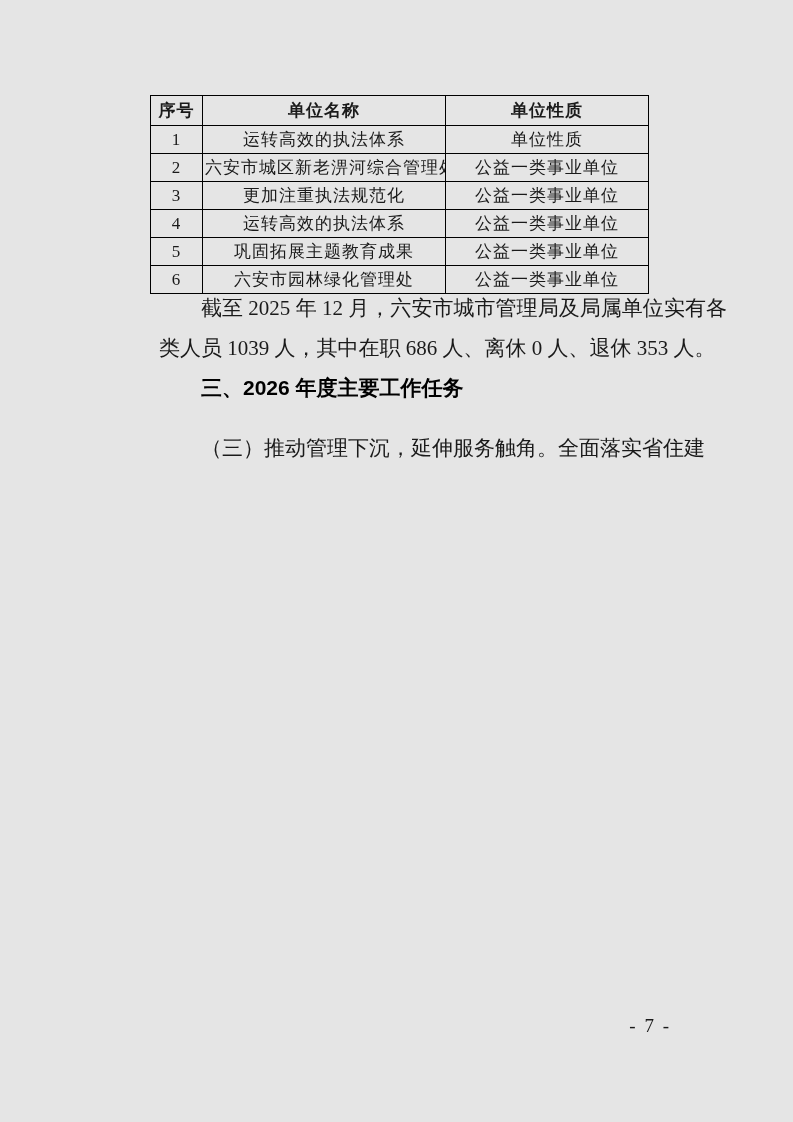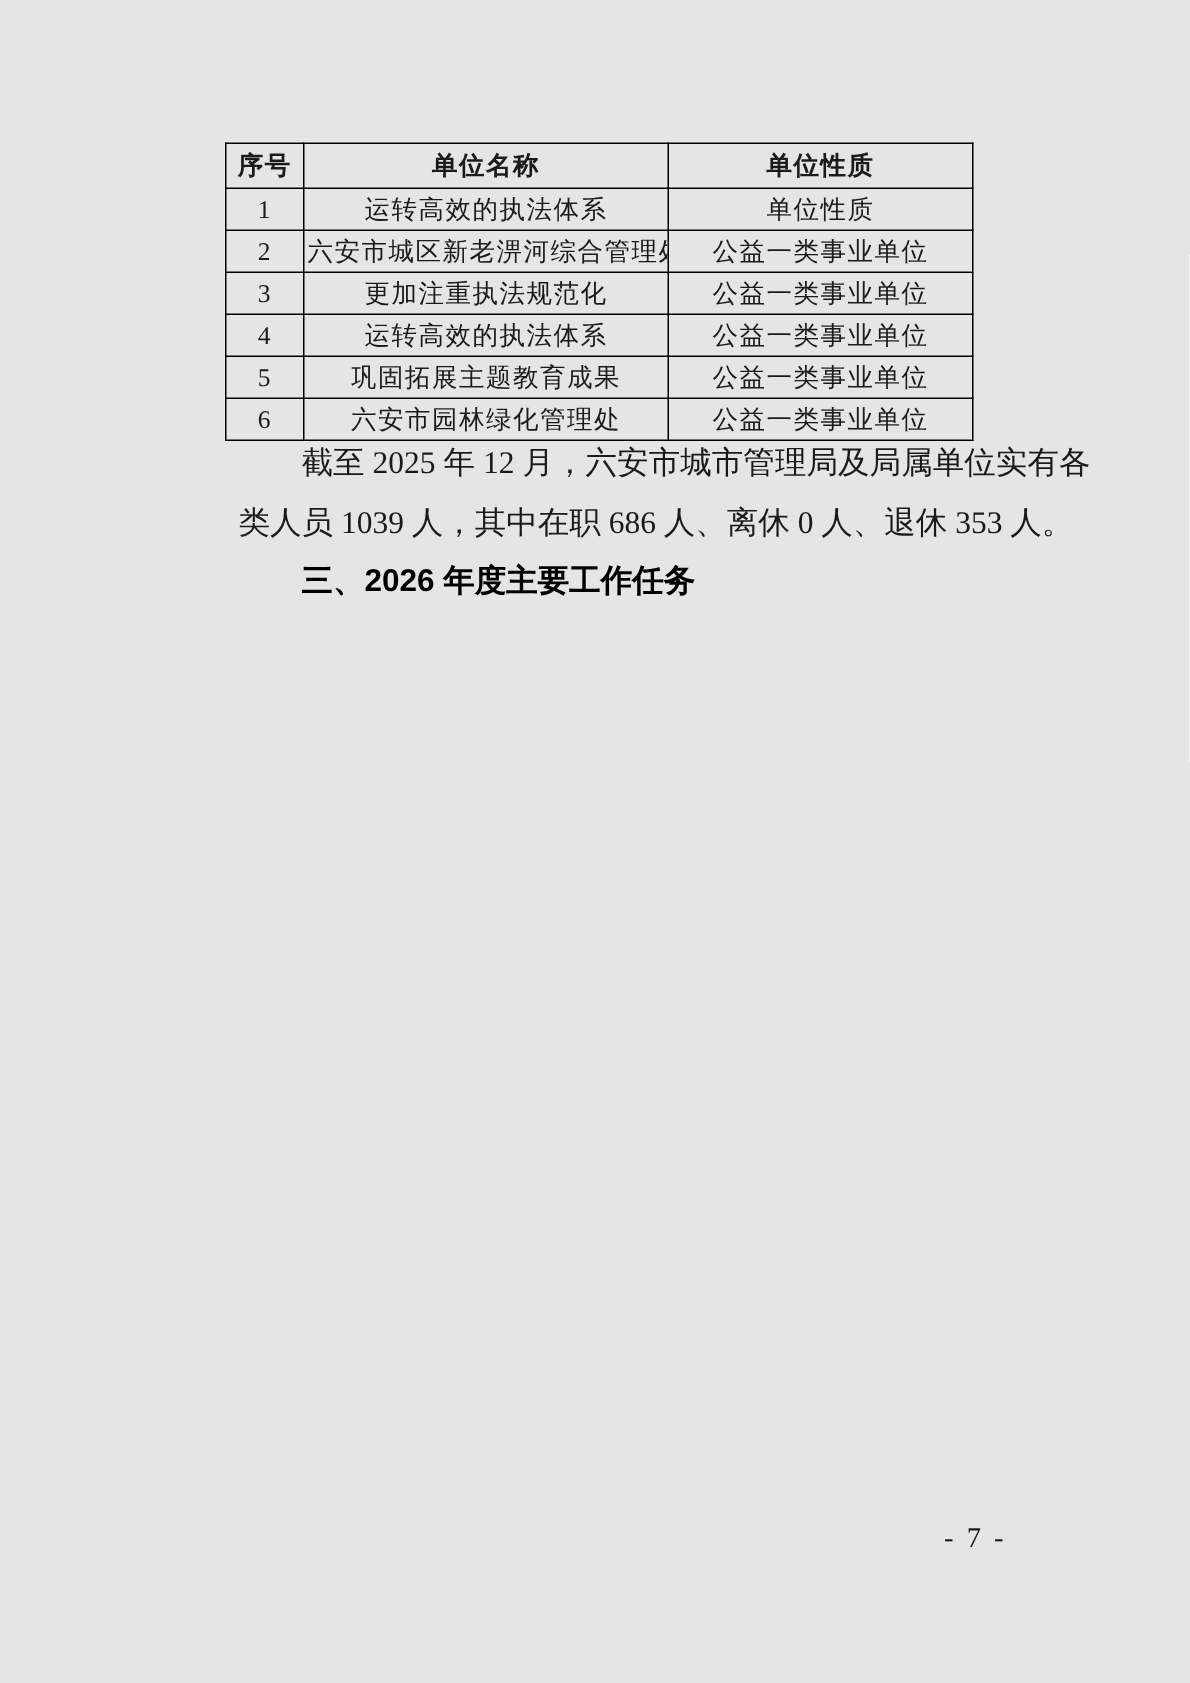--- a/index.html
+++ b/index.html
@@ -133,17 +133,18 @@
         <td>6</td>
         <td>六安市园林绿化管理处</td>
         <td>公益一类事业单位</td>
       </tr>
     </tbody>
   </table>
 
   <div class="body-text">
     <p>截至 2025 年 12 月，六安市城市管理局及局属单位实有各类人员 1039 人，其中在职 686 人、离休 0 人、退休 353 人。</p>
     <p class="section-heading">三、2026 年度主要工作任务</p>
+    <p class="para-three">（三）推动管理下沉，延伸服务触角。全面落实省住建</p>
   </div>
 
   <div class="page-number">- 7 -</div>
 
 </div>
 
 </body></html>

